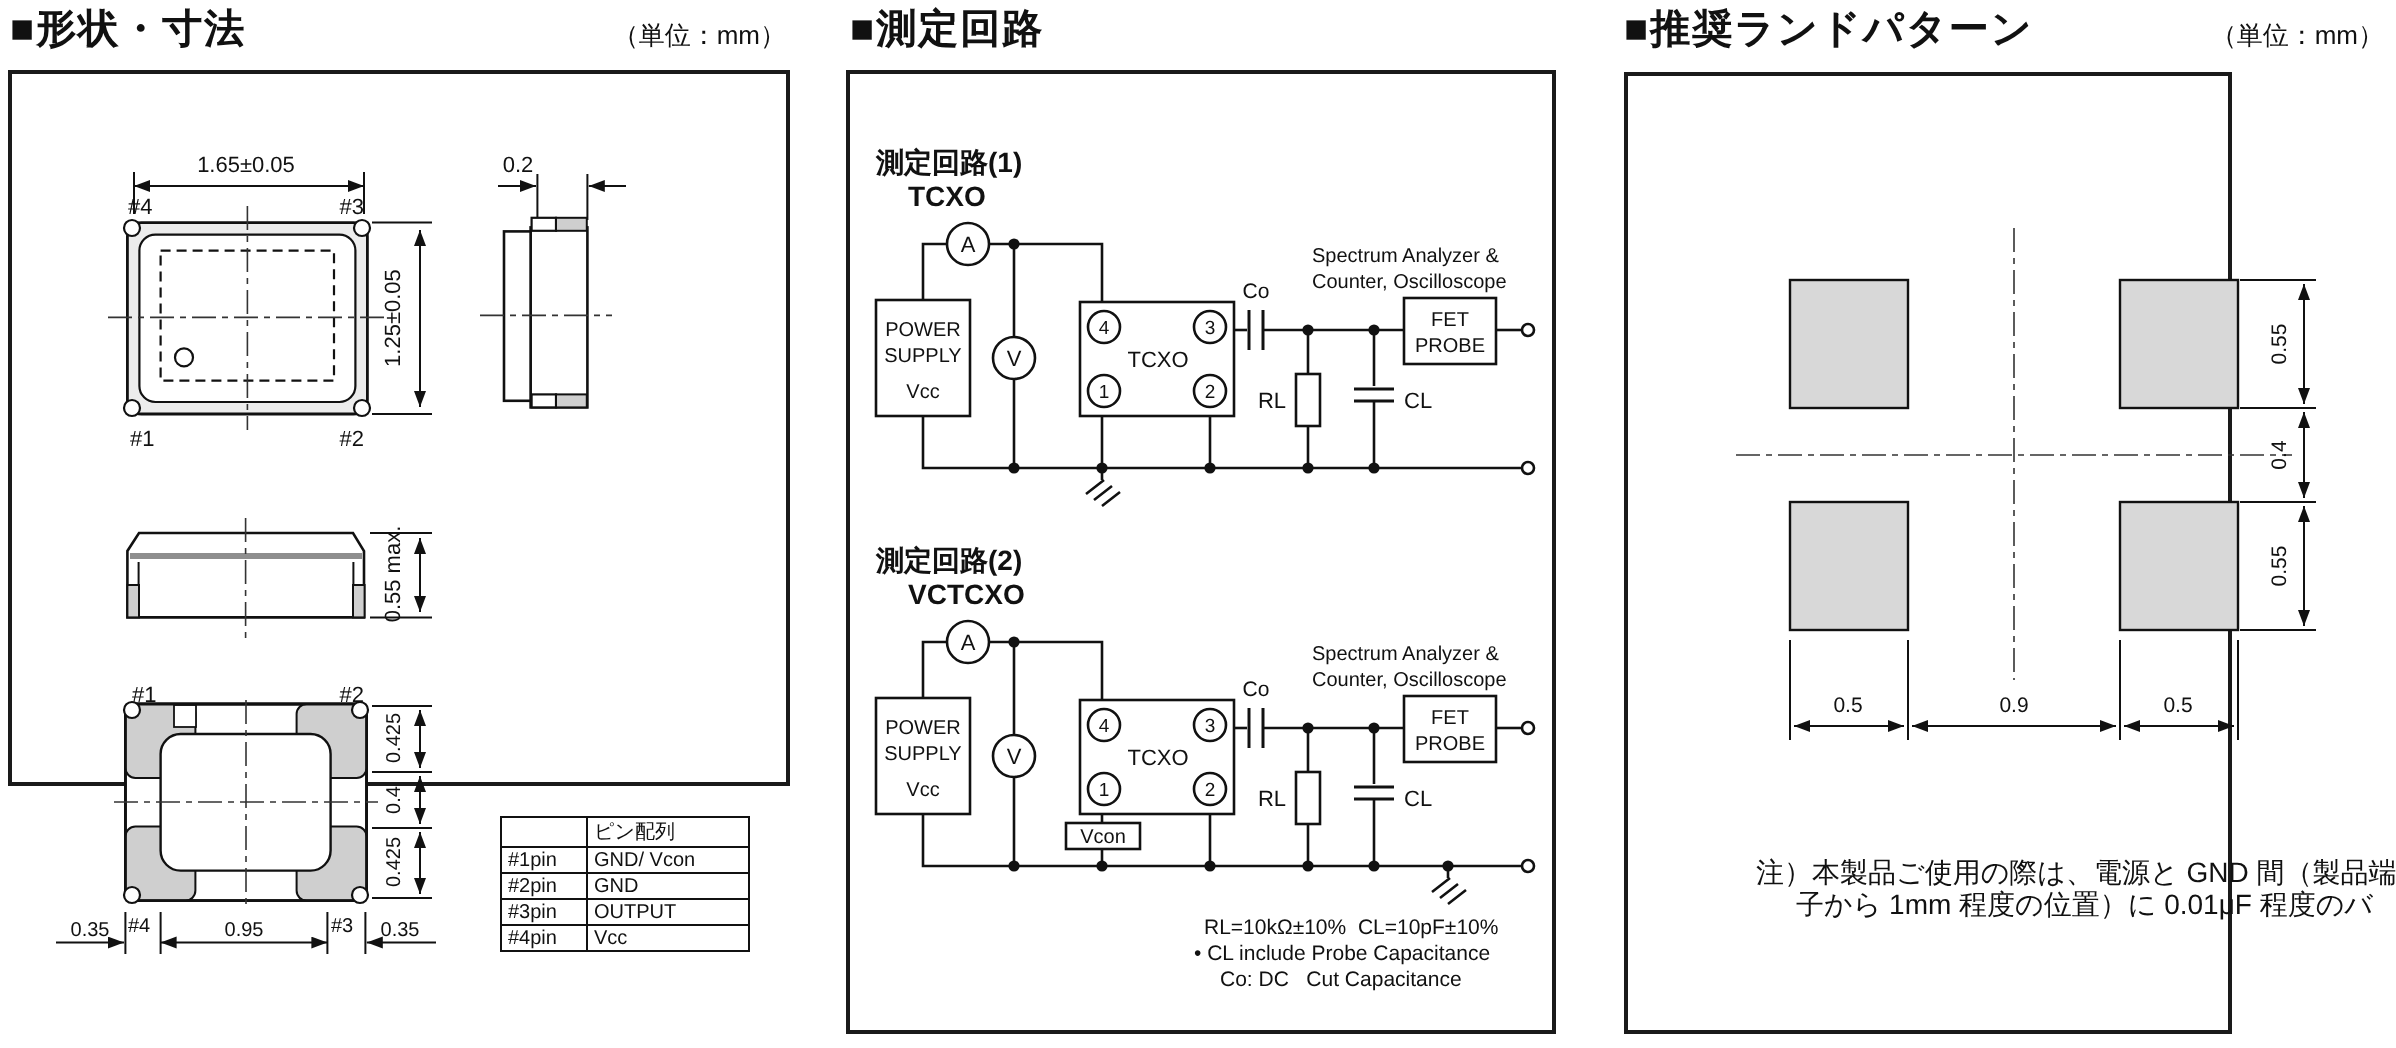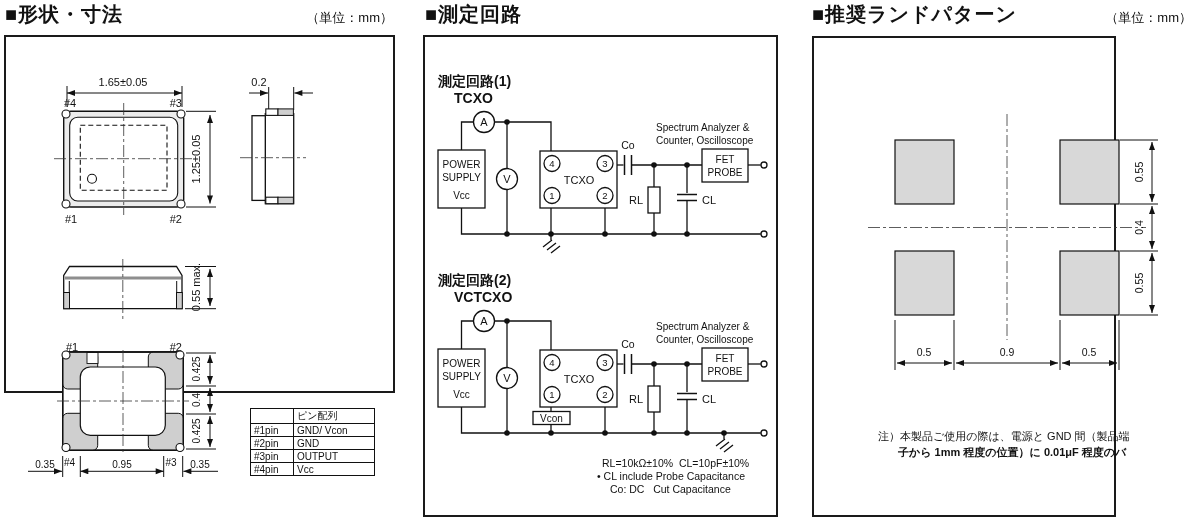--- a/index.html
+++ b/index.html
@@ -21,22 +21,22 @@
   .inner{fill:#fff;stroke:#111;stroke-width:1.1;}
   .dash{fill:none;stroke:#111;stroke-width:1.1;stroke-dasharray:5 3;}
   .cl{stroke:#333;stroke-width:0.8;fill:none;stroke-dasharray:12 3 3 3;}
   .pad{fill:#cfcfcf;stroke:#111;stroke-width:1;}
   .pad2{fill:#d8d8d8;stroke:#111;stroke-width:1.2;}
   .outl{fill:#fff;stroke:#111;stroke-width:1.3;}
   .dot{fill:#111;stroke:none;}
   .pintbl{position:absolute;left:244px;top:371px;border-collapse:collapse;font-size:10px;background:#fff;}
   .pintbl td{border:1px solid #111;height:12px;padding:0 3px;white-space:nowrap;}
   .pintbl td.c{text-align:left;}
-  .landnote{position:absolute;left:64px;top:391px;width:305px;font-size:11px;line-height:15.5px;white-space:nowrap;}
-  .landnote .ind{padding-left:20px;font-weight:bold;}
+  .landnote{position:absolute;left:64px;top:391px;width:305px;font-size:14px;line-height:15.5px;white-space:nowrap;}
+  .landnote .ind{padding-left:20px;}
 </style>
 </head>
 <body>
 
 <div class="page">
 
   <div class="ptitle" style="left:5px;">■形状・寸法</div>
   <div class="punit" style="left:4px;width:389px;">（単位：mm）</div>
 
   <div class="frame" style="left:4px;top:35px;width:391px;height:358px;">

